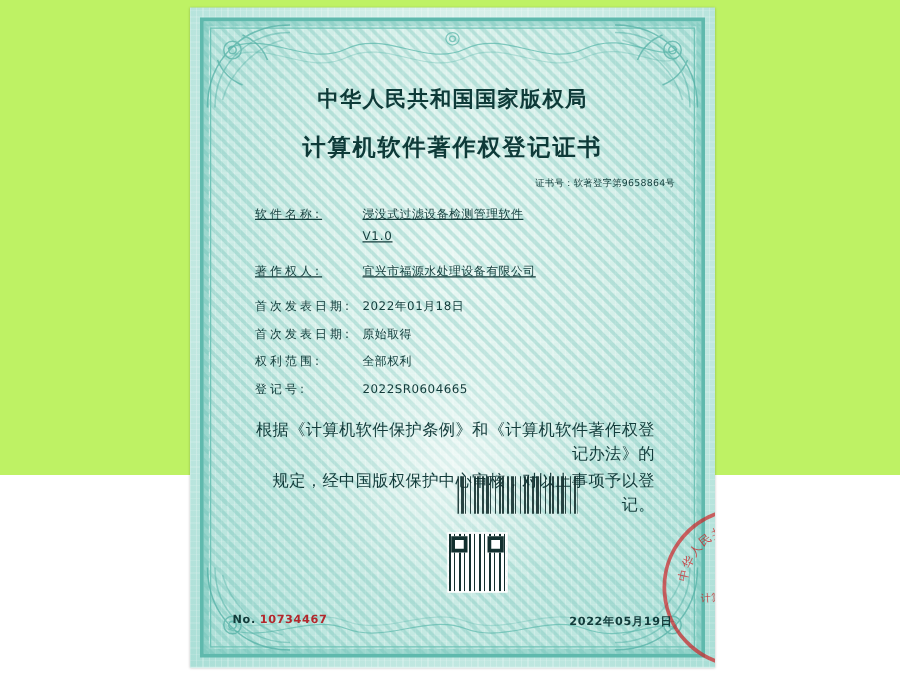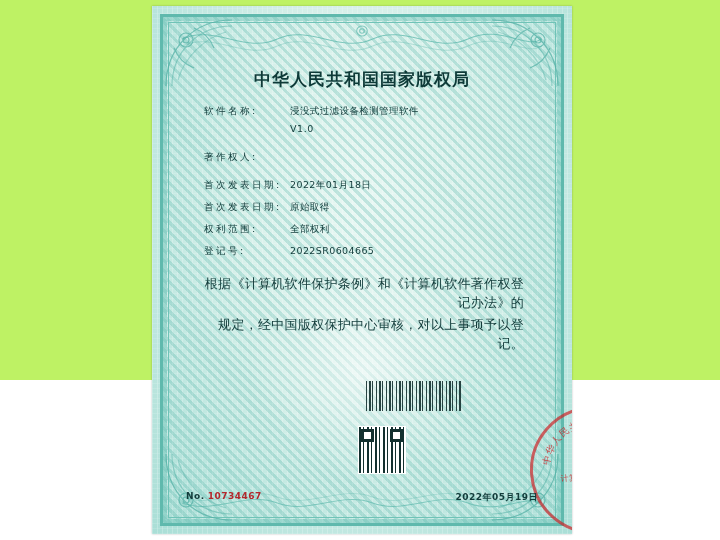--- a/index.html
+++ b/index.html
@@ -178,21 +178,21 @@
   .field-value {
     flex: 1 1 auto;
     letter-spacing: 0.4px;
   }
   .field-value .line2 {
     display: block;
     margin-top: 3px;
     letter-spacing: 0.6px;
   }
 
-  .field-row.spaced { margin-bottom: 13px; }
+  .field-row.spaced { margin-bottom: 13px; text-decoration: underline; }
   .field-row.tight  { margin-bottom: 7px; }
 
   .statement {
     margin-top: 16px;
     padding: 0 22px 0 26px;
     font-size: 13px;
     line-height: 19px;
     color: #123b3a;
     letter-spacing: 0.3px;
     text-align: right;
@@ -365,32 +365,35 @@
           <circle cx="22" cy="22" r="7"></circle>
           <circle cx="22" cy="22" r="3"></circle>
         </g>
       </svg>
     </div>
 
     <div class="watermark"></div>
 
     <div class="content">
       <div class="title-main">中华人民共和国国家版权局</div>
+      <div class="title-sub">计算机软件著作权登记证书</div>
+      <div class="cert-no">证书号：软著登字第9658864号</div>
 
       <div class="fields">
         <div class="field-row spaced">
           <div class="field-label">软件名称:</div>
           <div class="field-value">
             <span>浸没式过滤设备检测管理软件</span>
             <span class="line2">V1.0</span>
           </div>
         </div>
 
         <div class="field-row spaced">
           <div class="field-label">著作权人:</div>
+          <div class="field-value">宜兴市福源水处理设备有限公司</div>
         </div>
 
 
         <div class="field-row tight">
           <div class="field-label">首次发表日期:</div>
           <div class="field-value">2022年01月18日</div>
         </div>
 
         <div class="field-row tight">
           <div class="field-label">首次发表日期:</div>

